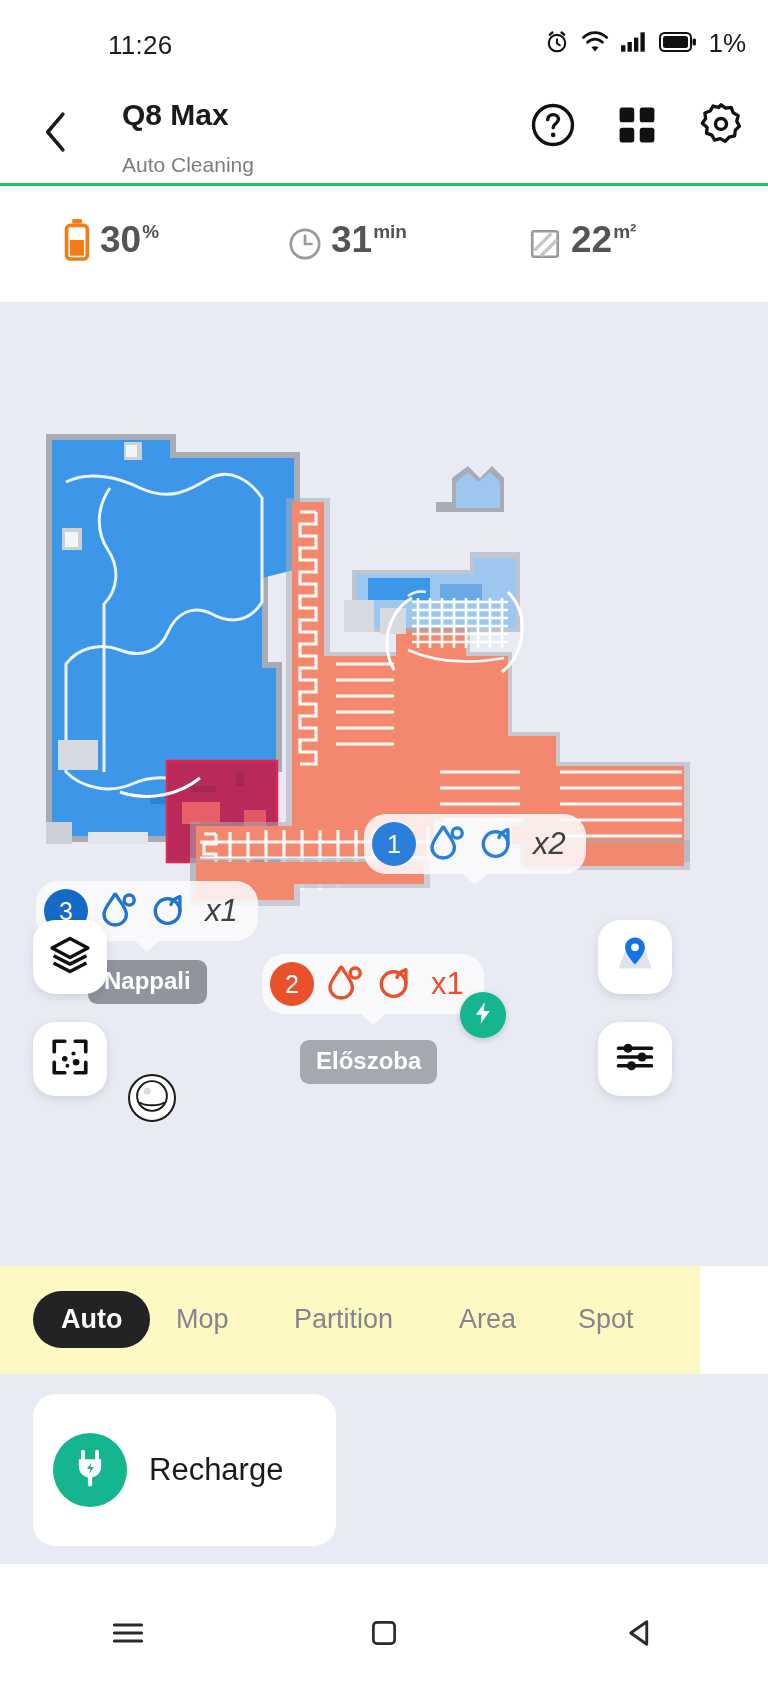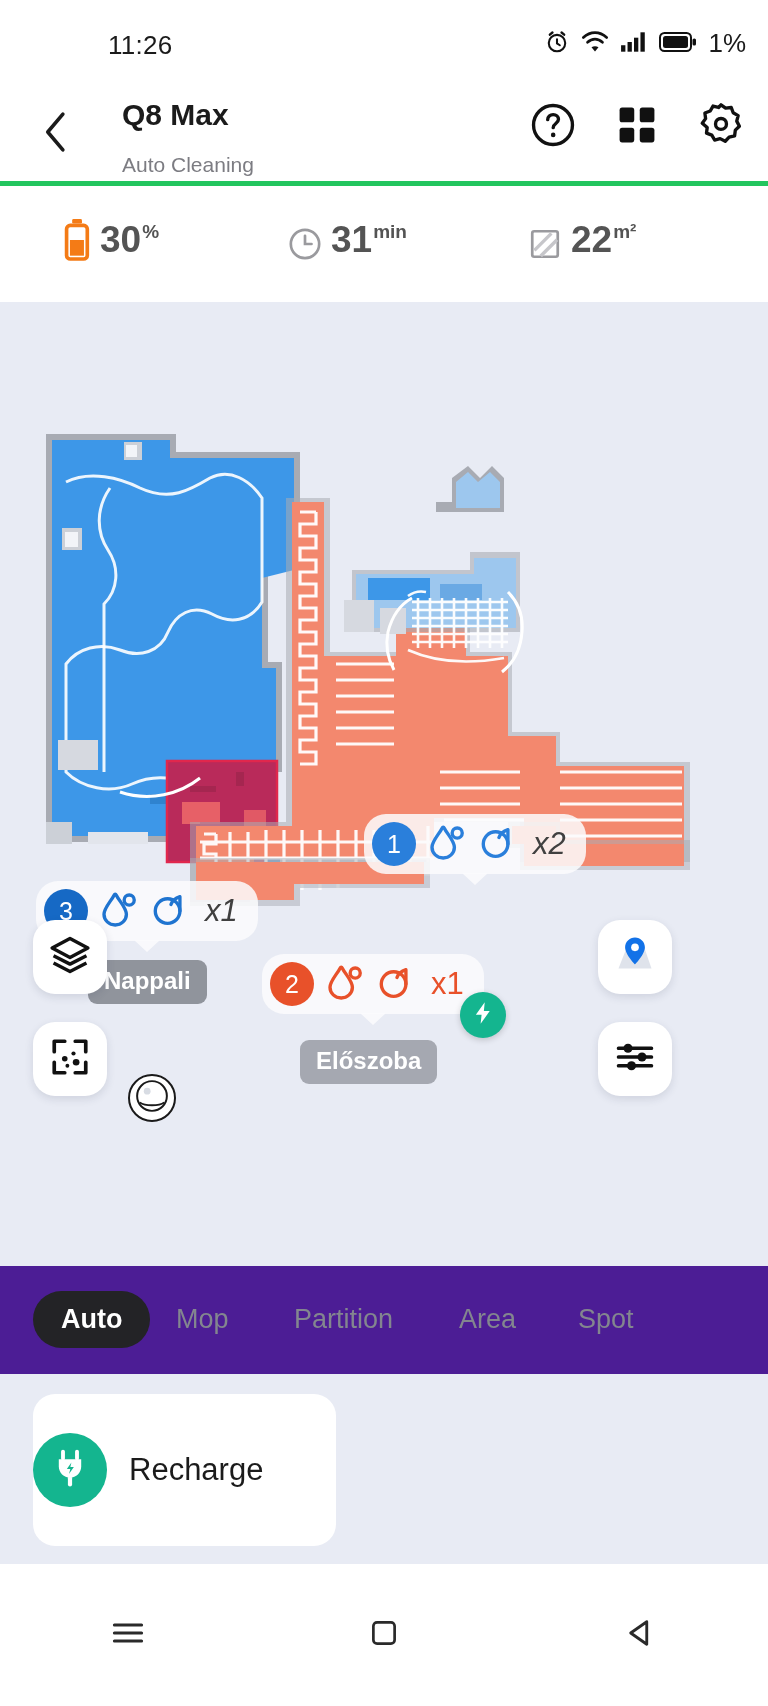--- a/index.html
+++ b/index.html
@@ -23,21 +23,21 @@
   }
   .sb-right {
     position: absolute; right: 22px; top: 28px;
     display: flex; align-items: center; gap: 11px;
   }
   .sb-battery-pct { font-size: 26px; color: #1b1b1b; }
 
   
   .appbar {
     position: absolute; top: 78px; left: 0; width: 768px; height: 108px;
-    background: #fff; border-bottom: 5px solid #22c55e;
+    background: #fff; border-bottom: 3px solid #22c55e;
   }
   .back-btn {
     position: absolute; left: 32px; top: 32px; width: 48px; height: 48px;
     display: flex; align-items: center; justify-content: center;
   }
   .titles { position: absolute; left: 122px; top: 18px; }
   .title-main { font-size: 30px; font-weight: 700; color: #1b1b1b; line-height: 38px; }
   .title-sub  { font-size: 21px; font-weight: 400; color: #7c7c82; line-height: 30px; margin-top: 16px; }
   .appbar-actions {
     position: absolute; right: 24px; top: 26px;
@@ -131,22 +131,22 @@
     display: flex; align-items: center; justify-content: center;
     box-shadow: 0 3px 9px rgba(40,50,80,.13);
   }
   .mapbtn.layers  { left: 33px;  top: 618px; }
   .mapbtn.zones   { left: 33px;  top: 720px; }
   .mapbtn.pin     { left: 598px; top: 618px; }
   .mapbtn.sliders { left: 598px; top: 720px; }
 
   
   .tabs {
-    position: absolute; top: 1266px; left: 0; width: 768px; height: 108px;
-    background: #4c1d95; display: flex; align-items: center;
+    position: absolute; top: 1266px; left: 0; width: 700px; height: 108px;
+    background: #fef9c3; display: flex; align-items: center;
   }
   .tab {
     font-size: 27px; color: #83868f; font-weight: 400;
     padding: 0; white-space: nowrap;
   }
   .tab.active {
     background: #232326; color: #fff; font-weight: 700;
     border-radius: 30px; padding: 13px 28px;
   }
   .tab.t-auto      { position: absolute; left: 33px;  top: 25px; }
@@ -156,21 +156,21 @@
   .tab.t-spot      { position: absolute; left: 578px; top: 38px; }
 
   
   .actions {
     position: absolute; top: 1374px; left: 0; width: 768px; height: 190px;
     background: #e8ebf4;
   }
   .card {
     position: absolute; top: 20px; height: 152px;
     background: #fff; border-radius: 22px;
-    display: flex; align-items: center; gap: 22px;
+    display: flex; align-items: center; padding-left: 20px; gap: 22px;
   }
   .card.recharge { left: 33px;  width: 303px; }
   .card.pause    { left: 369px; width: 303px; }
   .card .circ {
     width: 74px; height: 74px; border-radius: 50%;
     display: flex; align-items: center; justify-content: center; flex: none;
   }
   .card.recharge .circ { background: #14b58f; }
   .card.pause .circ    { background: #1272e8; }
   .card .lbl { font-size: 31px; color: #1b1b1b; }

